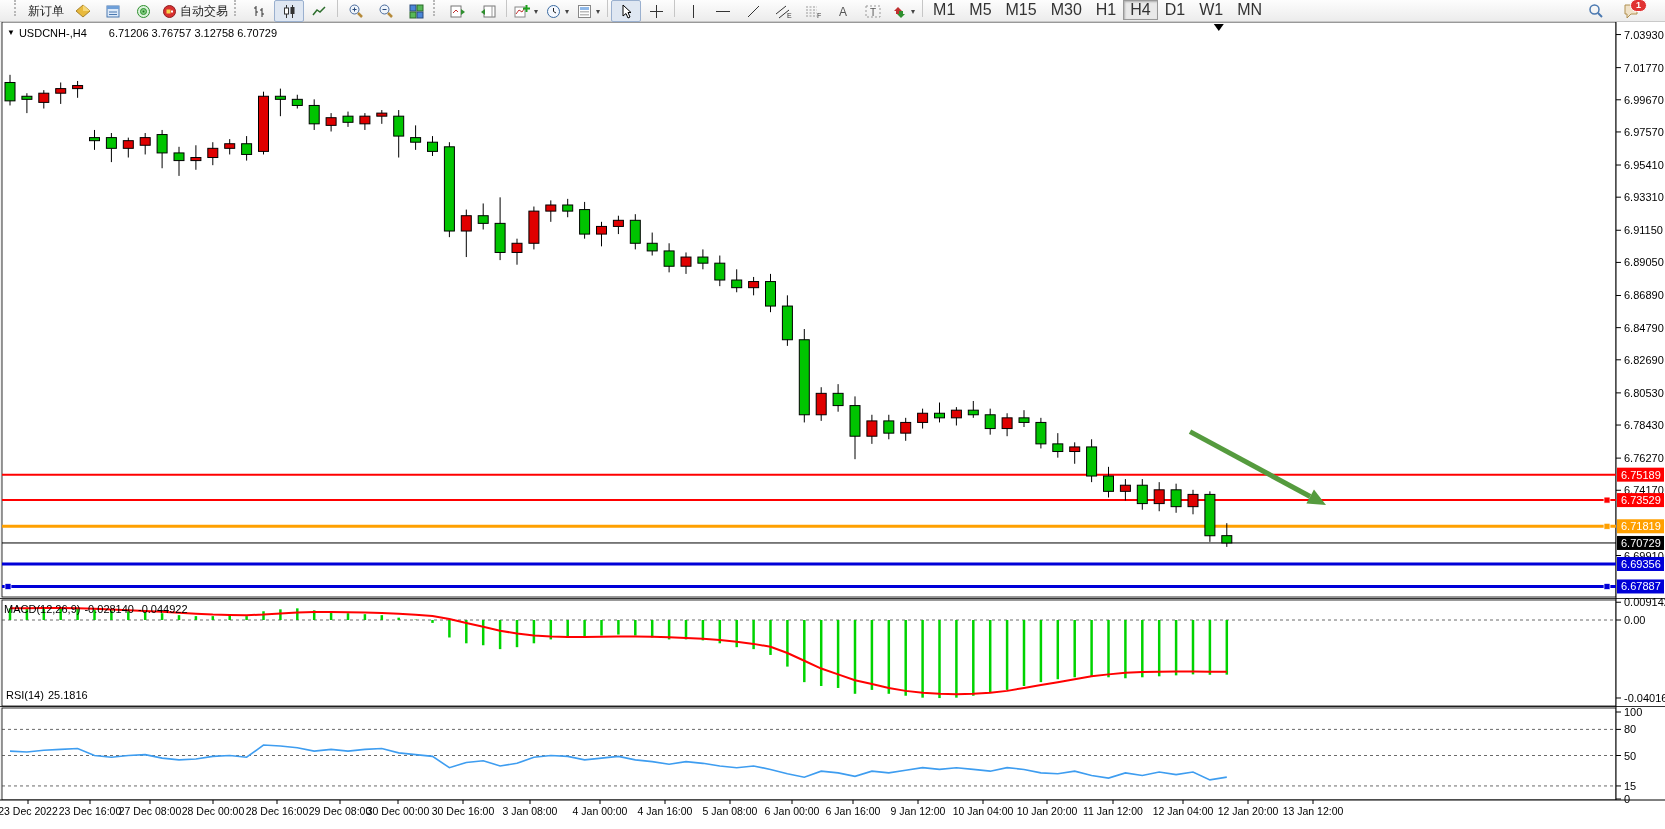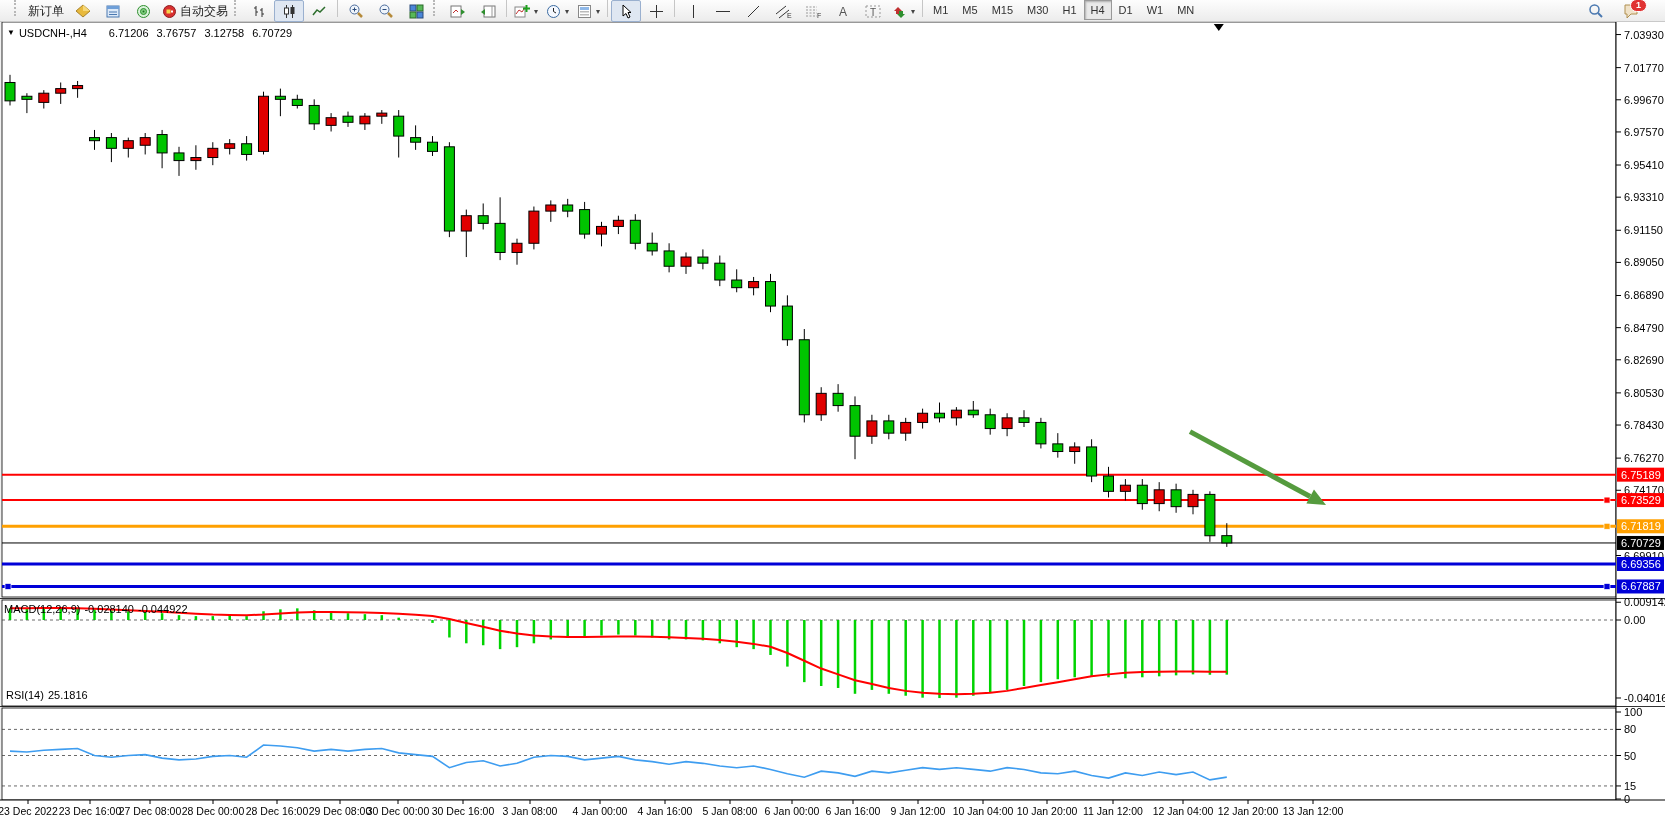--- a/index.html
+++ b/index.html
@@ -10,34 +10,34 @@
     background:linear-gradient(#fdfdfd,#ececec);border-bottom:1px solid #c9c9c9;
     display:flex;align-items:flex-start;padding:0 12px;box-sizing:border-box;z-index:30;}
   .grip{width:5px;height:16px;border-left:2px dotted #b8b8b8;margin:0 3px 0 2px;flex:none}
   .tbsep{width:1px;height:17px;background:#c6c6c6;margin:0 3px;flex:none}
   .tbtn{height:20px;min-width:22px;display:flex;align-items:center;justify-content:center;
     gap:3px;padding:0 3px;border:1px solid transparent;border-radius:2px;font-size:12px;
     color:#222;flex:none;cursor:default;background:transparent}
   .tbtn.pressed{background:#dfe7f2;border-color:#9ab0cf}
   .tbtn .cjk{font-size:12px;line-height:20px;white-space:nowrap}
   .caret{font-size:8px;color:#444;margin-left:1px}
-  .tf{height:18px;padding:0 6px;font-size:11px;color:#333;display:flex;align-items:center;
+  .tf{height:18px;padding:0 6px;font-size:16px;color:#333;display:flex;align-items:center;
       border:1px solid transparent;flex:none}
   .tf.active{background:#e9e9e9;border-color:#999;box-shadow:inset 1px 1px 2px rgba(0,0,0,.25)}
   .tb-right{margin-left:auto;display:flex;align-items:center;gap:6px;padding-right:6px}
   .badge{position:absolute;top:-4px;right:-6px;background:#e03232;color:#fff;border-radius:8px;
     font-size:9px;line-height:11px;min-width:11px;text-align:center;padding:0 2px;
     border:1px solid #fff;font-weight:bold}
   .bubble-wrap{position:relative;width:18px;height:16px}
   
   #chart-wrap{position:absolute;left:0;top:22px;width:1665px;height:807px;background:#f0f0f0}
   #chart-svg{position:absolute;left:0;top:0}
   .pane-header{position:absolute;font-size:11px;color:#000;white-space:nowrap;z-index:20;
     display:flex;align-items:center;gap:4px}
-  .pane-header .nums span{margin-right:5px}
+  .pane-header .nums span{}
   .tri{font-size:8px;line-height:10px}
   svg text{font-family:"Liberation Sans",sans-serif}
 </style>
 </head>
 <body>
 
 <div class="toolbar">
   <div class="grip"></div>
   <div class="tbtn">
     <span class="cjk">新订单</span>

